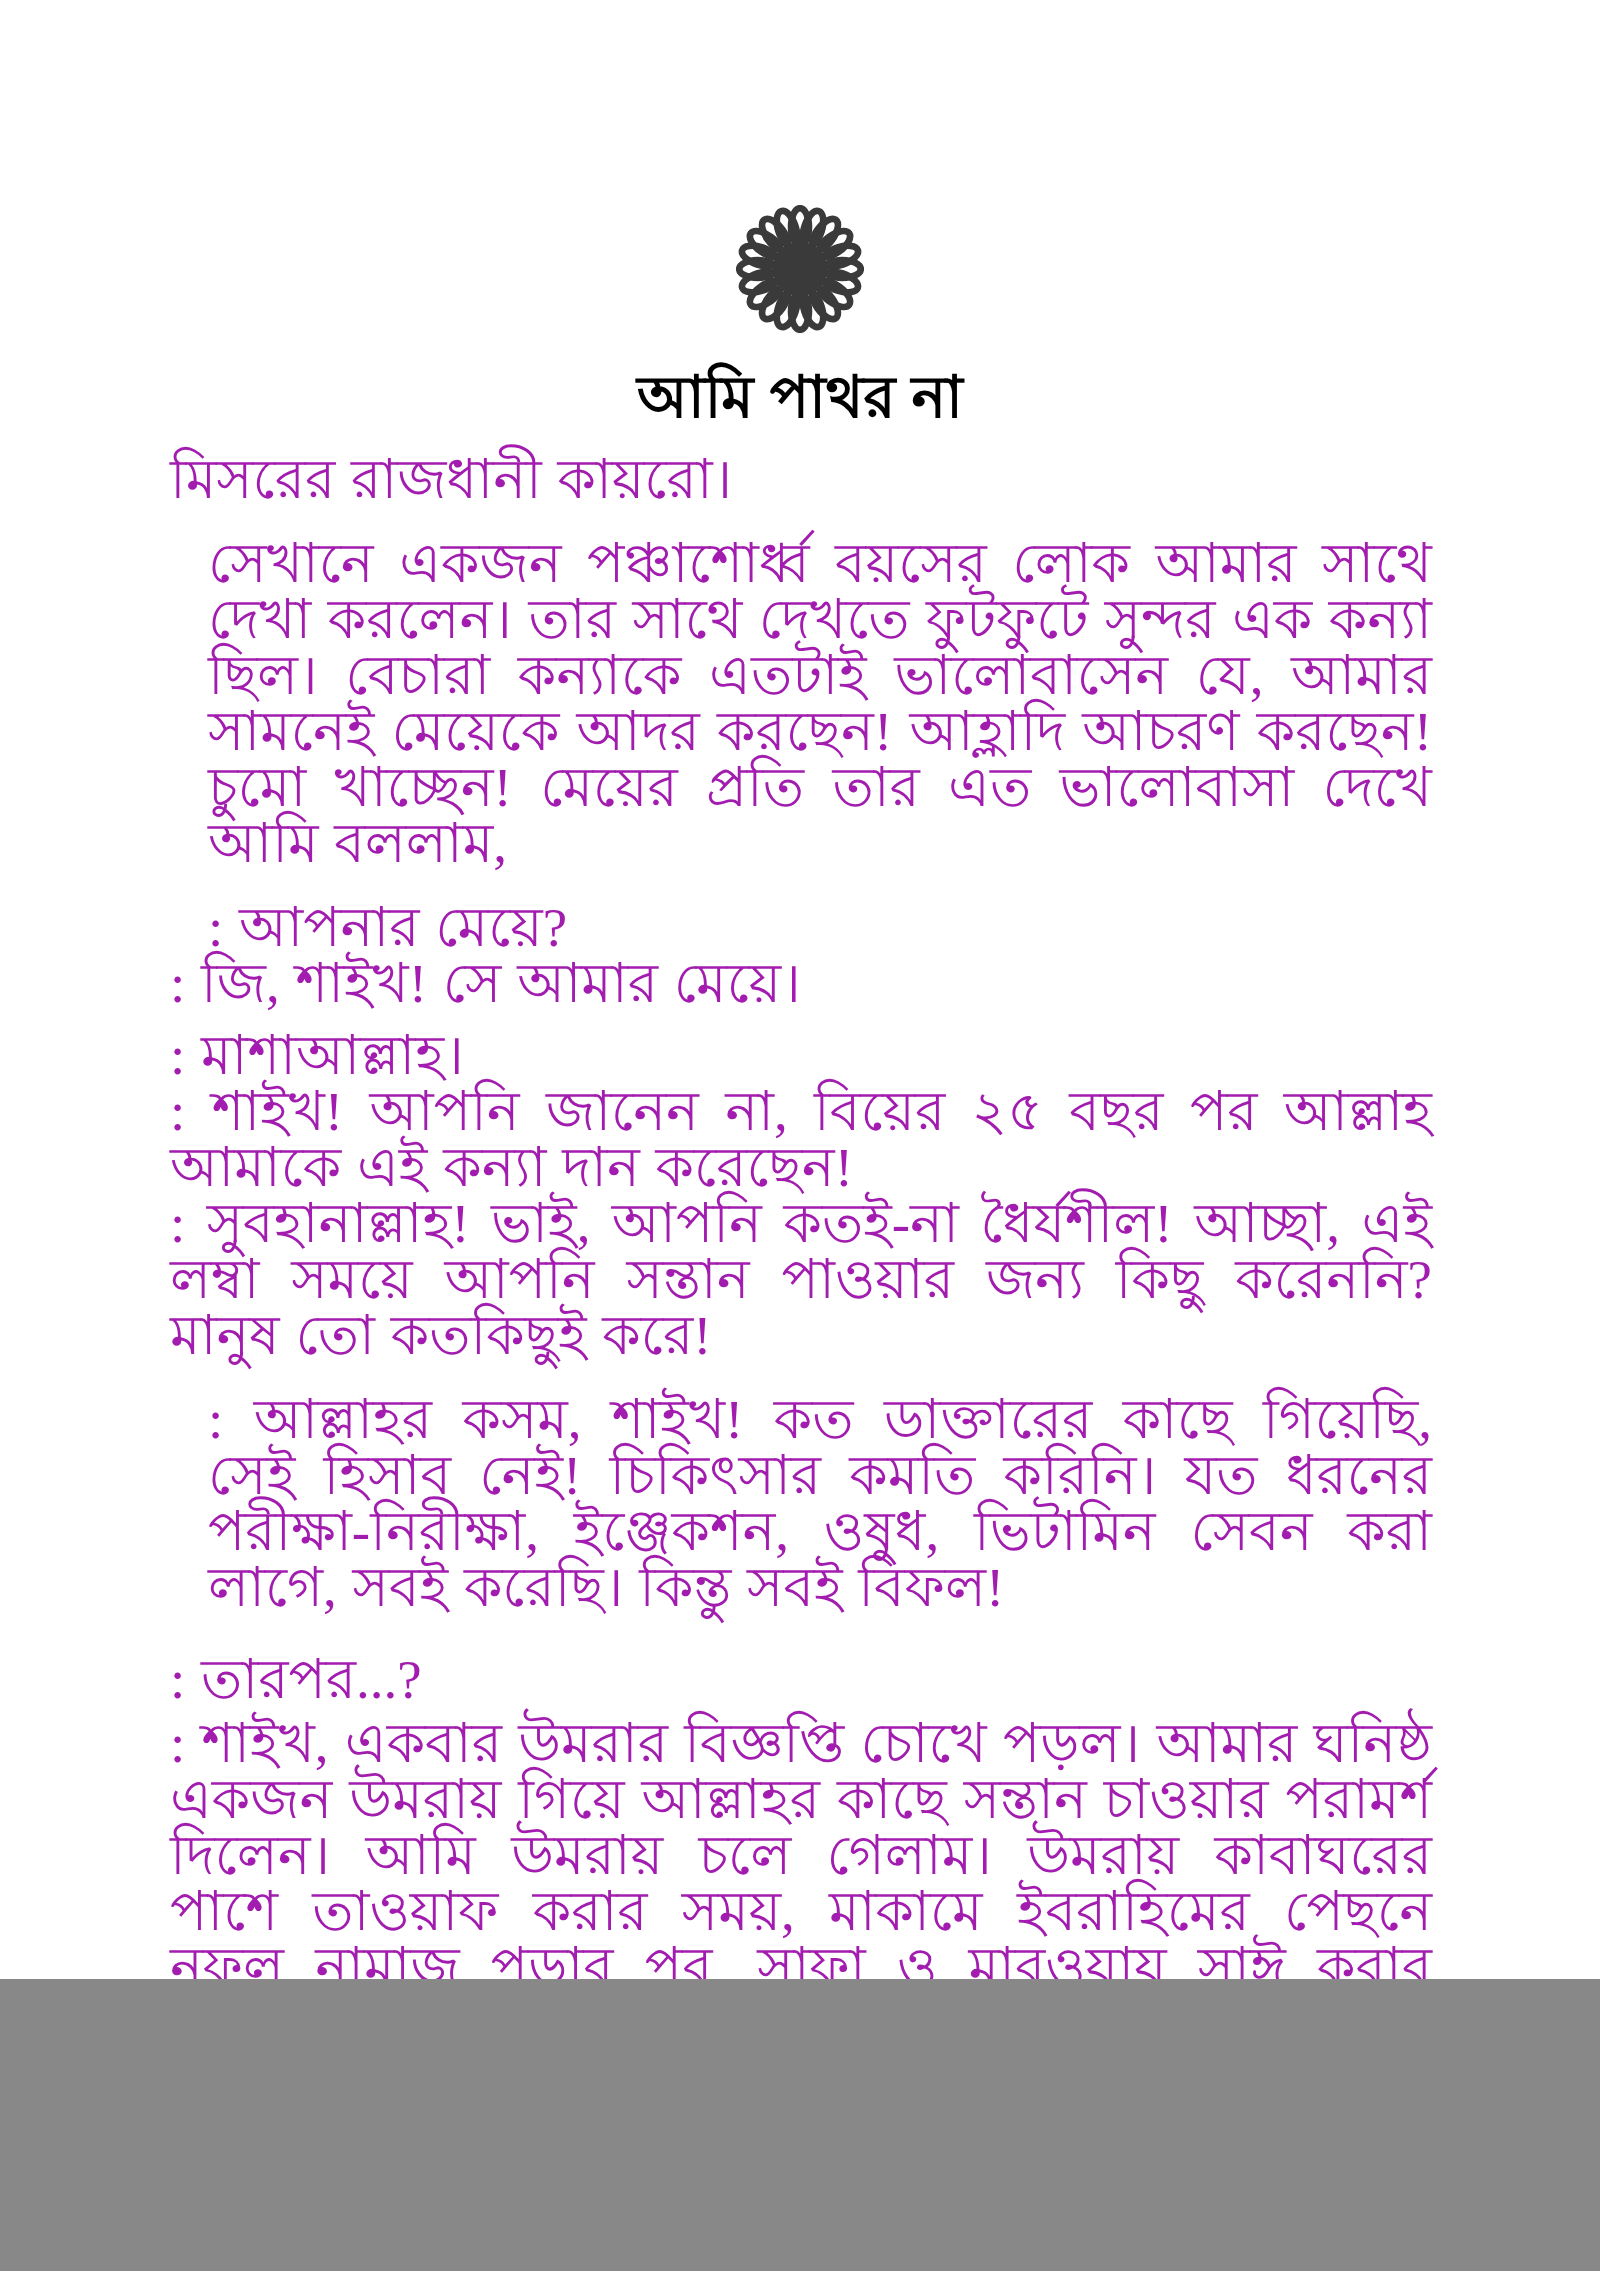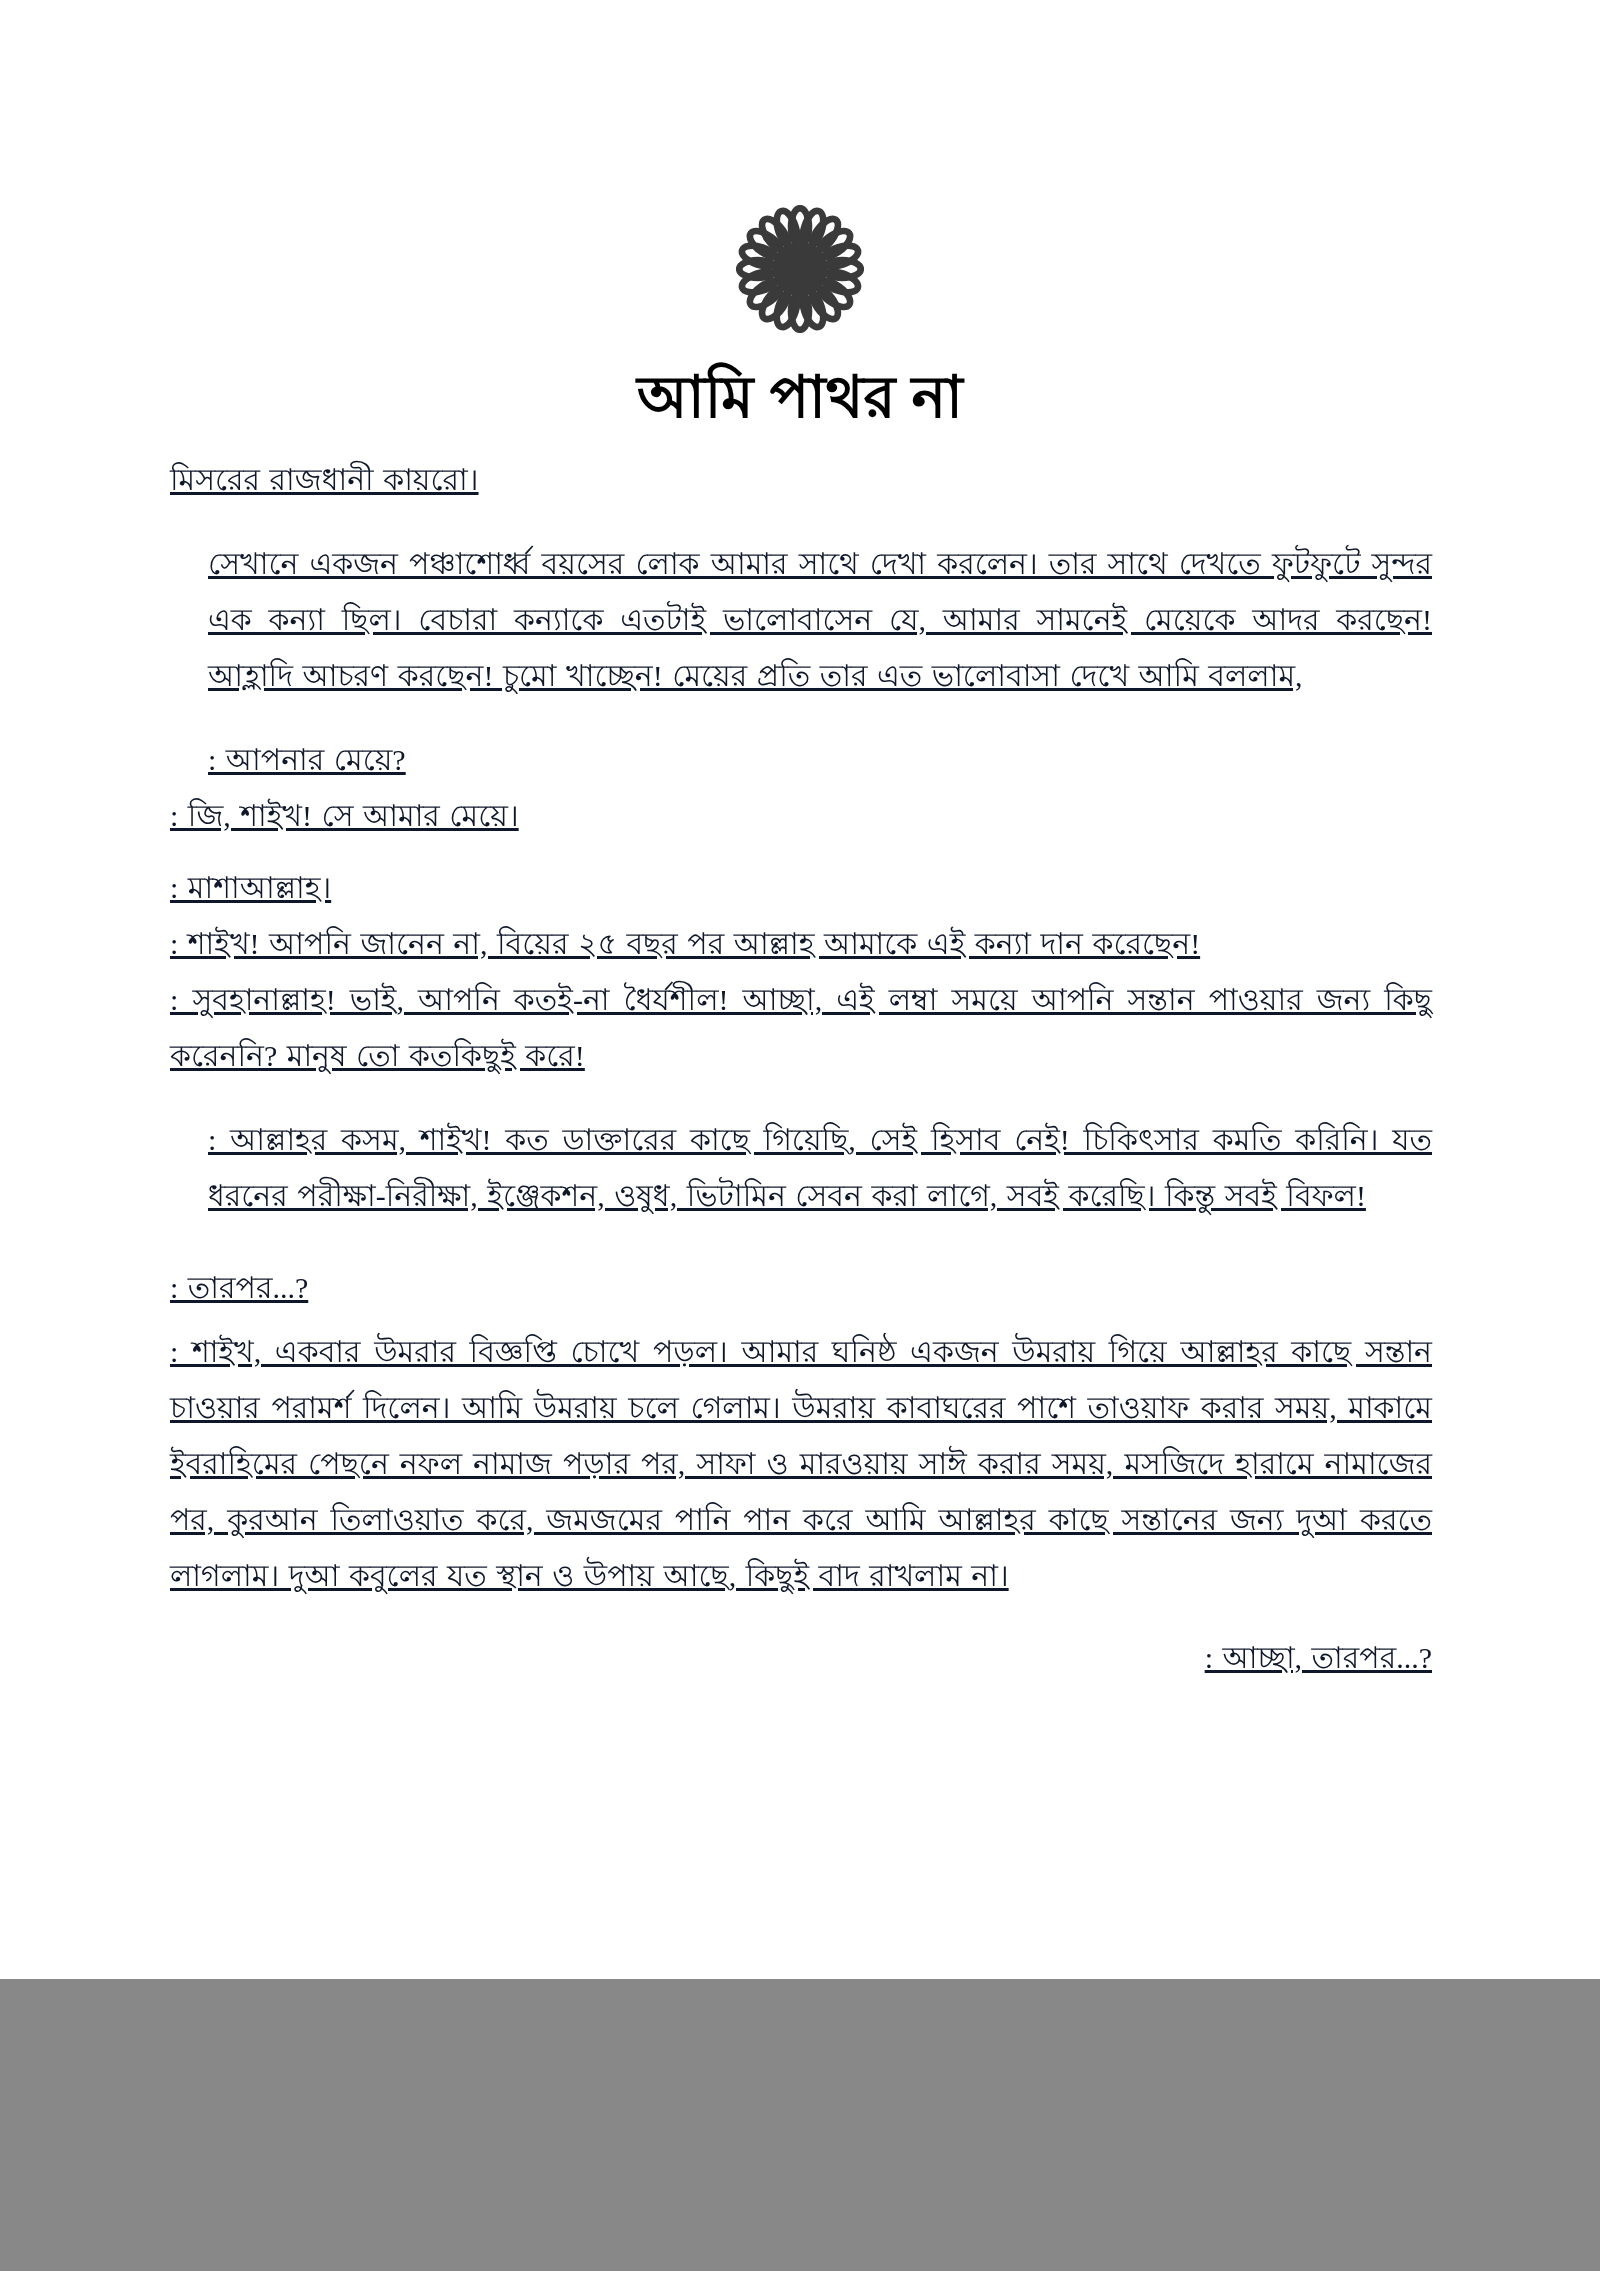--- a/index.html
+++ b/index.html
@@ -40,26 +40,25 @@
 
   
   .body-text {
     position: absolute;
     left: 170px;
     top: 452px;
     width: 1262px;
   }
   .bp {
     margin: 0;
-    font-size: 30px;
+    font-size: 55px;
     line-height: 56px;
     text-align: justify;
-    color: #0f172a;
+    color: #a21caf;
     word-spacing: 2px;
-    text-decoration: underline;
   }
   .bp:last-child { text-align: right; }
   .mt6  { margin-top: 16px; }
   .mt20 { margin-top: 8px; }
   .mt26 { margin-top: 26px; }
   .mt28 { margin-top: 28px; margin-left: 38px; }
   .mt36 { margin-top: 36px; }
   .short { text-align: left; }
 
   

